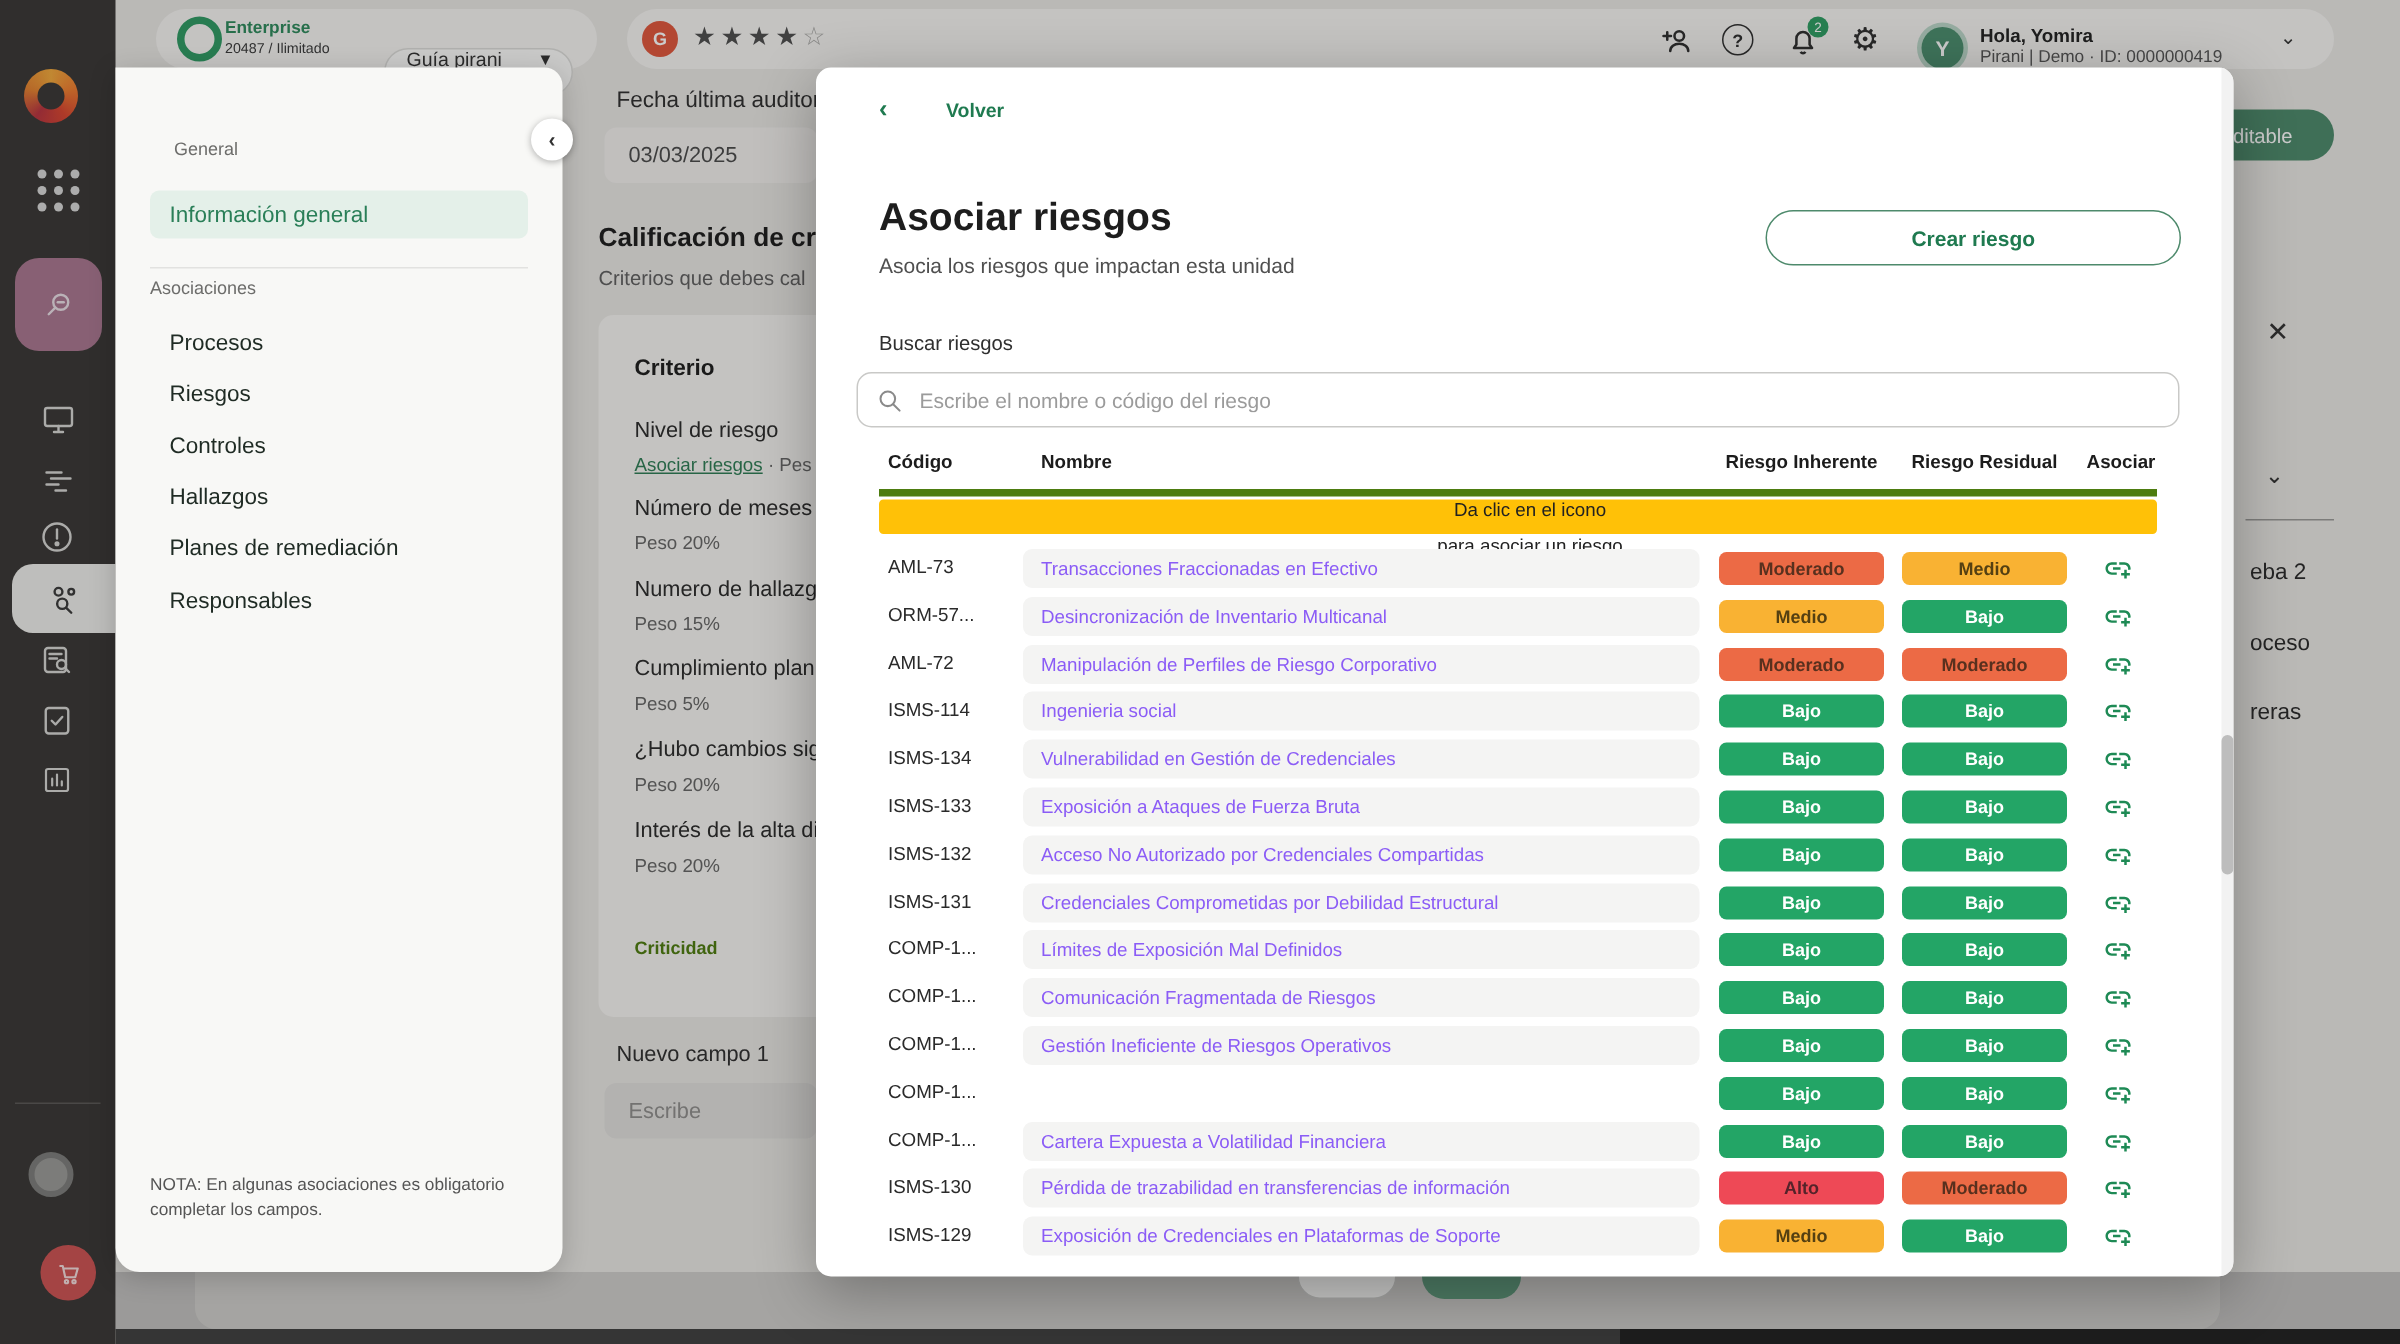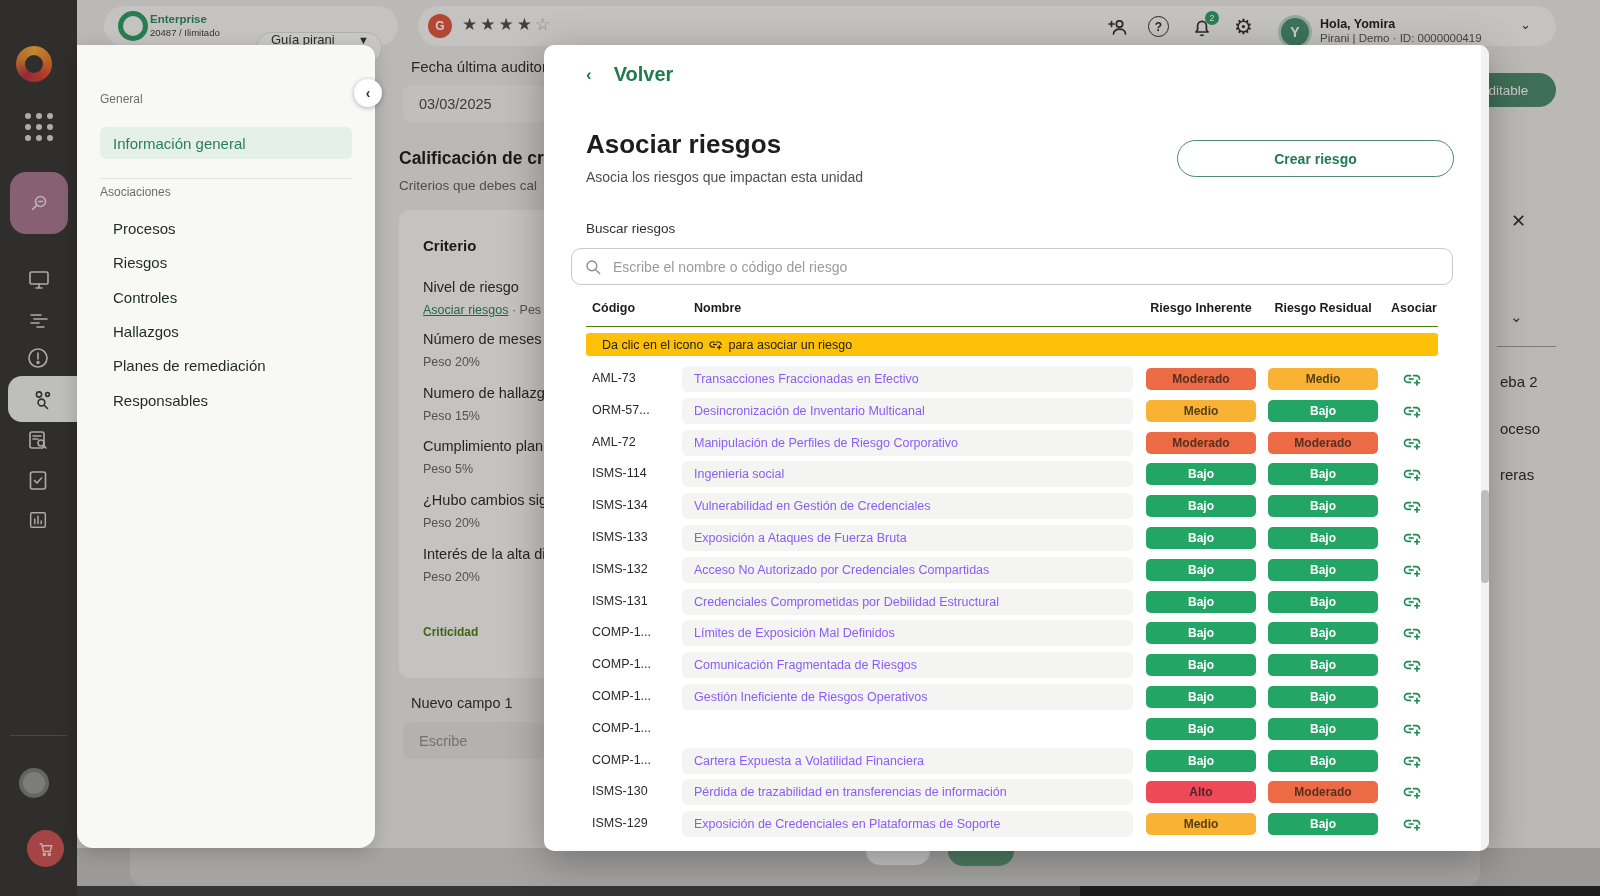--- a/index.html
+++ b/index.html
@@ -76,37 +76,37 @@
      border-radius:6px;display:flex;align-items:center;padding-left:13px;box-sizing:border-box;
      font-size:15px;color:#2a7f58;cursor:pointer;}
   .panel-divider{position:absolute;left:23px;top:133px;width:252px;height:1px;background:#e2e2e0;}
   .nav-item{position:absolute;left:36px;font-size:15px;color:#1f2b24;cursor:pointer;white-space:nowrap;}
   .panel-note{position:absolute;left:23px;top:737px;width:245px;font-size:11.5px;color:#555;line-height:1.45;}
   
   .modal{position:absolute;left:544px;top:45px;width:945px;height:806px;background:#fff;
      border-radius:10px;z-index:30;box-shadow:0 10px 40px rgba(0,0,0,.30);overflow:hidden;}
   .back-link{position:absolute;left:42px;top:18px;display:flex;align-items:center;gap:22px;cursor:pointer;}
   .back-link .chev{font-size:17px;font-weight:bold;color:#1f7a50;}
-  .back-link .txt{font-size:20px;font-weight:bold;color:#1f7a50;}
+  .back-link .txt{font-size:13px;font-weight:bold;color:#1f7a50;margin-left:17px;}
   .m-title{position:absolute;left:42px;top:84px;font-size:26px;font-weight:bold;color:#1d1d1d;}
   .m-sub{position:absolute;left:42px;top:124px;font-size:14px;color:#4f4f4f;}
   .create-btn{position:absolute;left:633px;top:95px;width:277px;height:37px;border-radius:19px;
      background:#fff;border:1px solid #4e8a6c;font-size:14px;font-weight:bold;color:#1f7a50;
      display:flex;align-items:center;justify-content:center;cursor:pointer;
      font-family:"Liberation Sans",sans-serif;}
   .search-label{position:absolute;left:42px;top:176px;font-size:13.5px;color:#2f2f2f;}
   .search-box{position:absolute;left:27px;top:203px;width:882px;height:37px;border:1px solid #c9c9c7;
      border-radius:10px;box-sizing:border-box;display:flex;align-items:center;padding-left:12px;gap:9px;}
   .search-box input{border:none;outline:none;font-size:14px;color:#333;width:780px;
      font-family:"Liberation Sans",sans-serif;background:transparent;}
   .search-box input::placeholder{color:#9b9b9b;}
-  .thead{position:absolute;left:42px;top:256px;width:852px;height:25px;border-bottom:1px solid #4d7c0f;}
+  .thead{position:absolute;left:42px;top:256px;width:852px;height:25px;border-bottom:5px solid #4d7c0f;}
   .th{position:absolute;top:0;font-size:12.5px;font-weight:bold;color:#1c1c1c;}
   .banner{position:absolute;left:42px;top:288px;width:852px;height:23px;background:#ffc107;
-     border-radius:3px;display:flex;align-items:center;gap:5px;padding-left:16px;box-sizing:border-box;}
+     border-radius:3px;display:flex;align-items:center;gap:5px;padding-left:16px;box-sizing:border-box;flex-direction:column;}
   .banner span{font-size:12.5px;color:#212121;}
   .rows{position:absolute;left:42px;top:318px;width:852px;}
   .risk-row{position:relative;height:31.8px;}
   .c-code{position:absolute;left:6px;top:8px;width:88px;font-size:12.5px;color:#2a2a2a;}
   .c-name{position:absolute;left:96px;top:3px;width:451px;height:26px;background:#f4f4f3;border-radius:6px;
      display:flex;align-items:center;padding-left:12px;box-sizing:border-box;font-size:12.5px;color:#8b5cf6;}
   .badge{position:absolute;top:5px;width:110px;height:22px;border-radius:5px;font-size:12px;
      font-weight:bold;display:flex;align-items:center;justify-content:center;}
   .b1{left:560px;} .b2{left:682px;}
   .c-link{position:absolute;left:804px;top:4px;width:44px;height:24px;display:flex;align-items:center;
@@ -300,32 +300,33 @@
             <circle cx="10" cy="18.5" r="1.3"></circle>
             <circle cx="16" cy="18.5" r="1.3"></circle>
           </svg>
       </div>
     </aside>
   </div>
 
   <div class="overlay"></div>
 
   <div class="panel">
-    <div class="sec-label" style="top:47px;">General</div>
+    <div class="sec-label" style="top:47px;margin-left:16px;">General</div>
     <div class="active-item">Información general</div>
     <div class="panel-divider"></div>
     <div class="sec-label" style="top:140px;">Asociaciones</div>
     <div id="panel-nav">
         <div class="nav-item" style="top: 175px;">Procesos</div>
         <div class="nav-item" style="top: 209.3px;">Riesgos</div>
         <div class="nav-item" style="top: 243.6px;">Controles</div>
         <div class="nav-item" style="top: 277.9px;">Hallazgos</div>
         <div class="nav-item" style="top: 312.2px;">Planes de remediación</div>
         <div class="nav-item" style="top: 346.5px;">Responsables</div>
       </div>
+    <div class="panel-note">NOTA: En algunas asociaciones es obligatorio completar los campos.</div>
   </div>
   <button class="collapse-btn">
     <span>‹</span>
     </button>
 
   <div class="modal">
     <div class="back-link">
       <span class="chev">‹</span>
       <span class="txt">Volver</span>
     </div>

